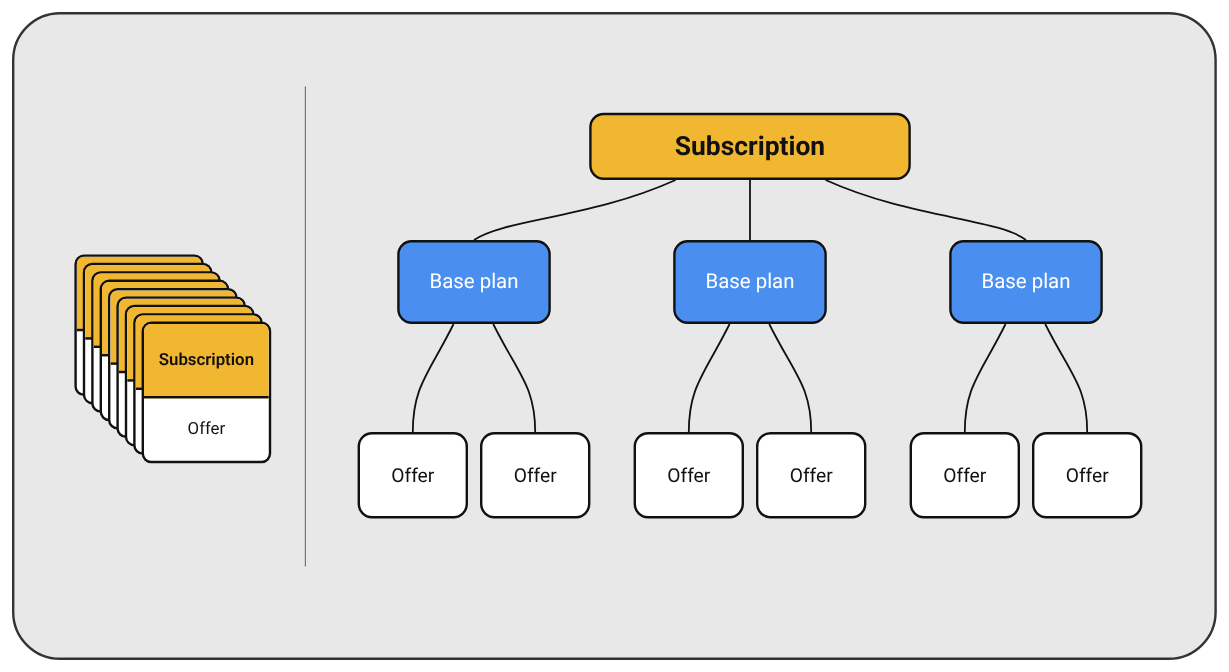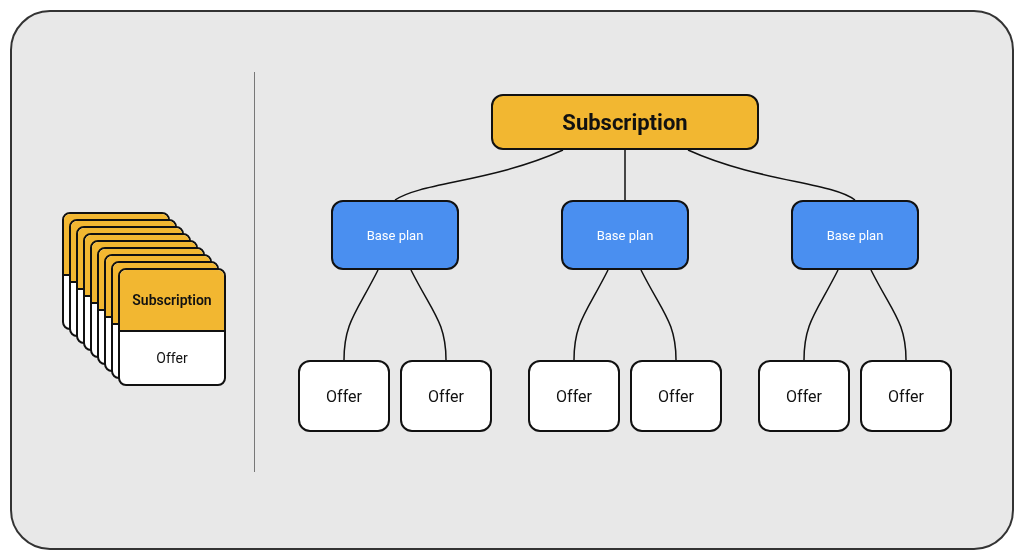--- a/index.html
+++ b/index.html
@@ -83,21 +83,21 @@
   }
   .box.sub {
     background: #F2B731;
     color: #111;
     font-weight: 700;
     font-size: 22px;
   }
   .box.plan {
     background: #4A8FF0;
     color: #fff;
-    font-size: 13px;
+    font-size: 17px;
   }
   .box.offer {
     background: #fff;
     color: #111;
     font-size: 16px;
   }
   svg.connectors {
     position: absolute;
     left: 0;
     top: 0;

